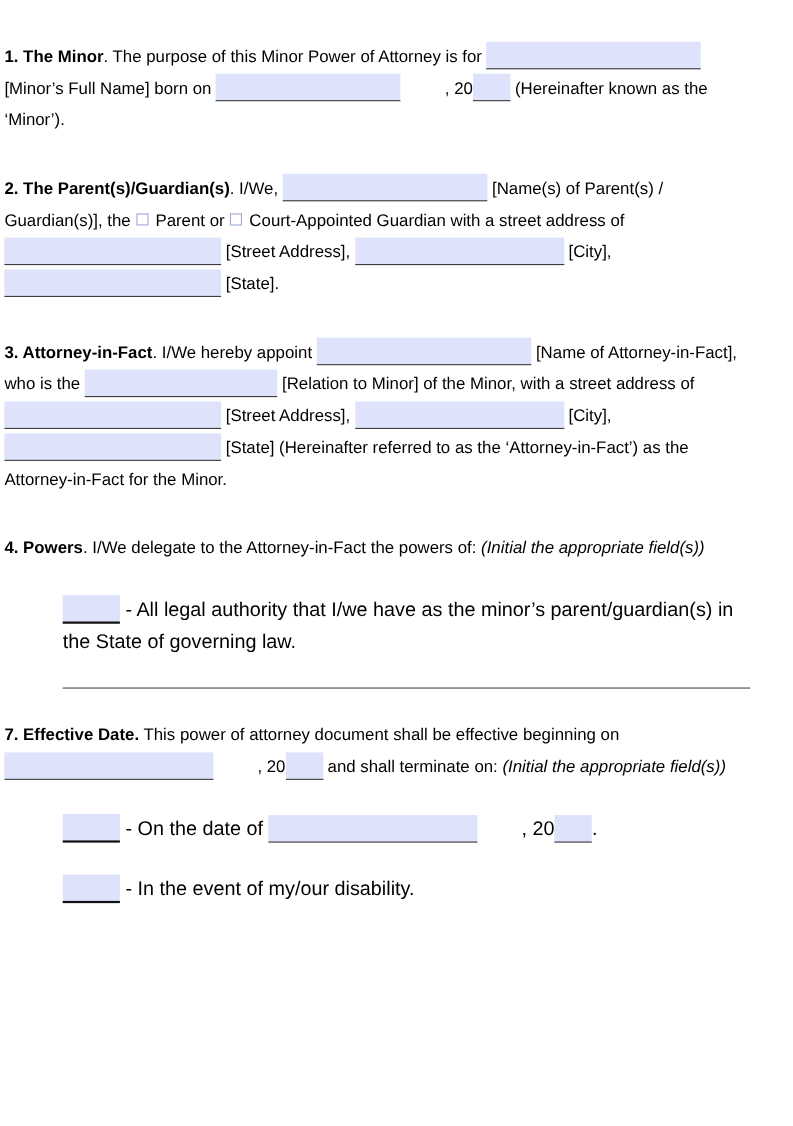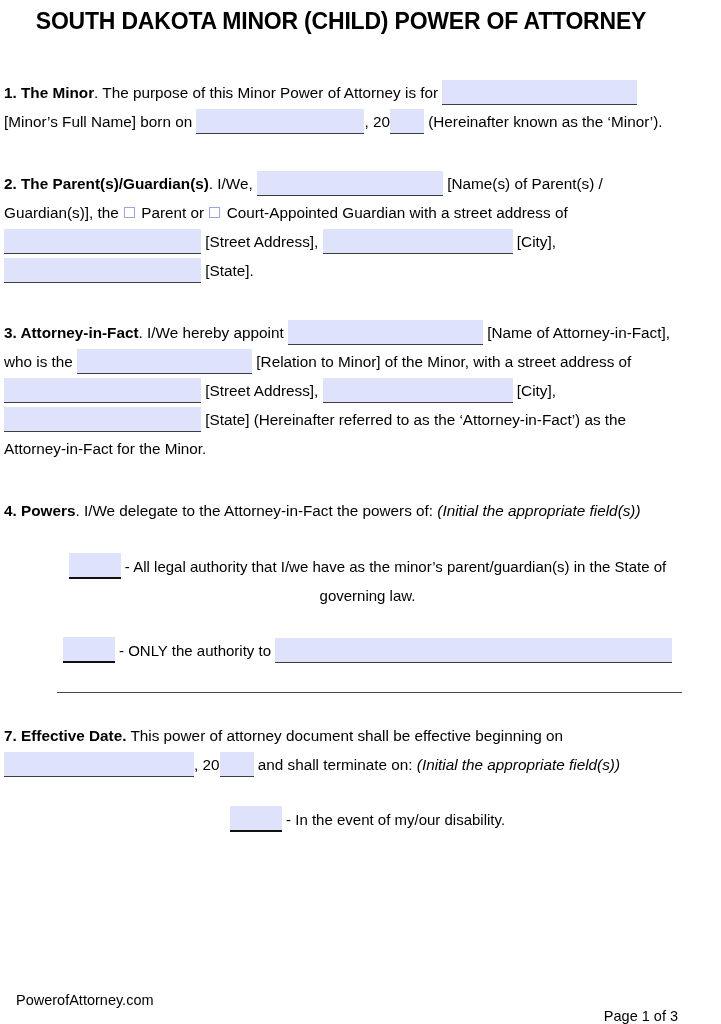--- a/index.html
+++ b/index.html
@@ -102,25 +102,24 @@
     height: 11px;
     border: 1.4px solid #9aa8d8;
     background: #ffffff;
     vertical-align: 0px;
     margin: 0 2px 0 1px;
     box-sizing: border-box;
   }
 
   
   .opt {
-    font-size: 15px;
+    font-size: 18px;
     line-height: 29px;
     padding-left: 53px;
     margin: 0;
-    text-align: center;
   }
   .opt-gap-1 { margin-top: 27px; }
   .opt-gap-2 { margin-top: 26px; }
   .opt-gap-3 { margin-top: 26px; }
 
   
   .cont-rule {
     height: 0;
     border-top: 1.8px solid #4a4a4a;
     margin: 27px 0 0 53px;
@@ -135,28 +134,27 @@
     bottom: 14px;
     font-size: 14.5px;
     line-height: 20px;
     display: flex;
     justify-content: space-between;
     align-items: flex-end;
   }
   .footer-site { text-align: left; }
   .footer-page { text-align: right; margin-bottom: -16px; }
 
-  .nowrap { white-space: nowrap; }
+  .nowrap { white-space: nowrap; padding-left: 40px; }
 </style>
 </head>
 <body>
 
 <div class="page">
 
-  <h1 class="doc-title">SOUTH DAKOTA MINOR (CHILD) POWER OF ATTORNEY</h1>
 
   <p class="sec sec-1">
     <span class="lbl">1. The Minor</span><span>. The purpose of this Minor Power of Attorney is for </span><span class="fld w195"></span><span> [Minor’s Full Name] born on </span><span class="fld w168"></span><span class="nowrap">, 20</span><span class="fld narrow-yr"></span><span> (Hereinafter known as the ‘Minor’).</span>
   </p>
 
   <p class="sec sec-2">
     <span class="lbl">2. The Parent(s)/Guardian(s)</span><span>. I/We, </span><span class="fld w186"></span><span> [Name(s) of Parent(s) / Guardian(s)], the </span><span class="cbx"></span><span> Parent or </span><span class="cbx"></span><span> Court-Appointed Guardian with a street address of </span><span class="fld w197"></span><span> [Street Address], </span><span class="fld w190"></span><span> [City], </span><span class="fld w197"></span><span> [State].</span>
   </p>
 
   <p class="sec sec-3">
@@ -164,30 +162,30 @@
   </p>
 
   <p class="sec sec-4">
     <span class="lbl">4. Powers</span><span>. I/We delegate to the Attorney-in-Fact the powers of: </span><span class="ital">(Initial the appropriate field(s))</span>
   </p>
 
   <p class="opt opt-gap-1">
     <span class="init"></span><span> - All legal authority that I/we have as the minor’s parent/guardian(s) in the State of governing law.</span>
   </p>
 
-  <p class="opt opt-gap-2">
-    <span class="init"></span><span> - ONLY the authority to </span><span class="fld-wide"></span>
-  </p>
 
   <div class="cont-rule"></div>
 
   <p class="sec sec-5">
     <span class="lbl">7. Effective Date.</span><span> This power of attorney document shall be effective beginning on </span><span class="fld w190"></span><span class="nowrap">, 20</span><span class="fld narrow-yr"></span><span> and shall terminate on: </span><span class="ital">(Initial the appropriate field(s))</span>
   </p>
 
+  <p class="opt opt-gap-1">
+    <span class="init"></span><span> - On the date of </span><span class="fld w190"></span><span class="nowrap">, 20</span><span class="fld narrow-yr"></span><span>.</span>
+  </p>
 
   <p class="opt opt-gap-3">
     <span class="init"></span><span> - In the event of my/our disability.</span>
   </p>
 
 
   <div class="footer">
     <span class="footer-site">PowerofAttorney.com</span>
     <span class="footer-page">Page 1 of 3</span>
   </div>

